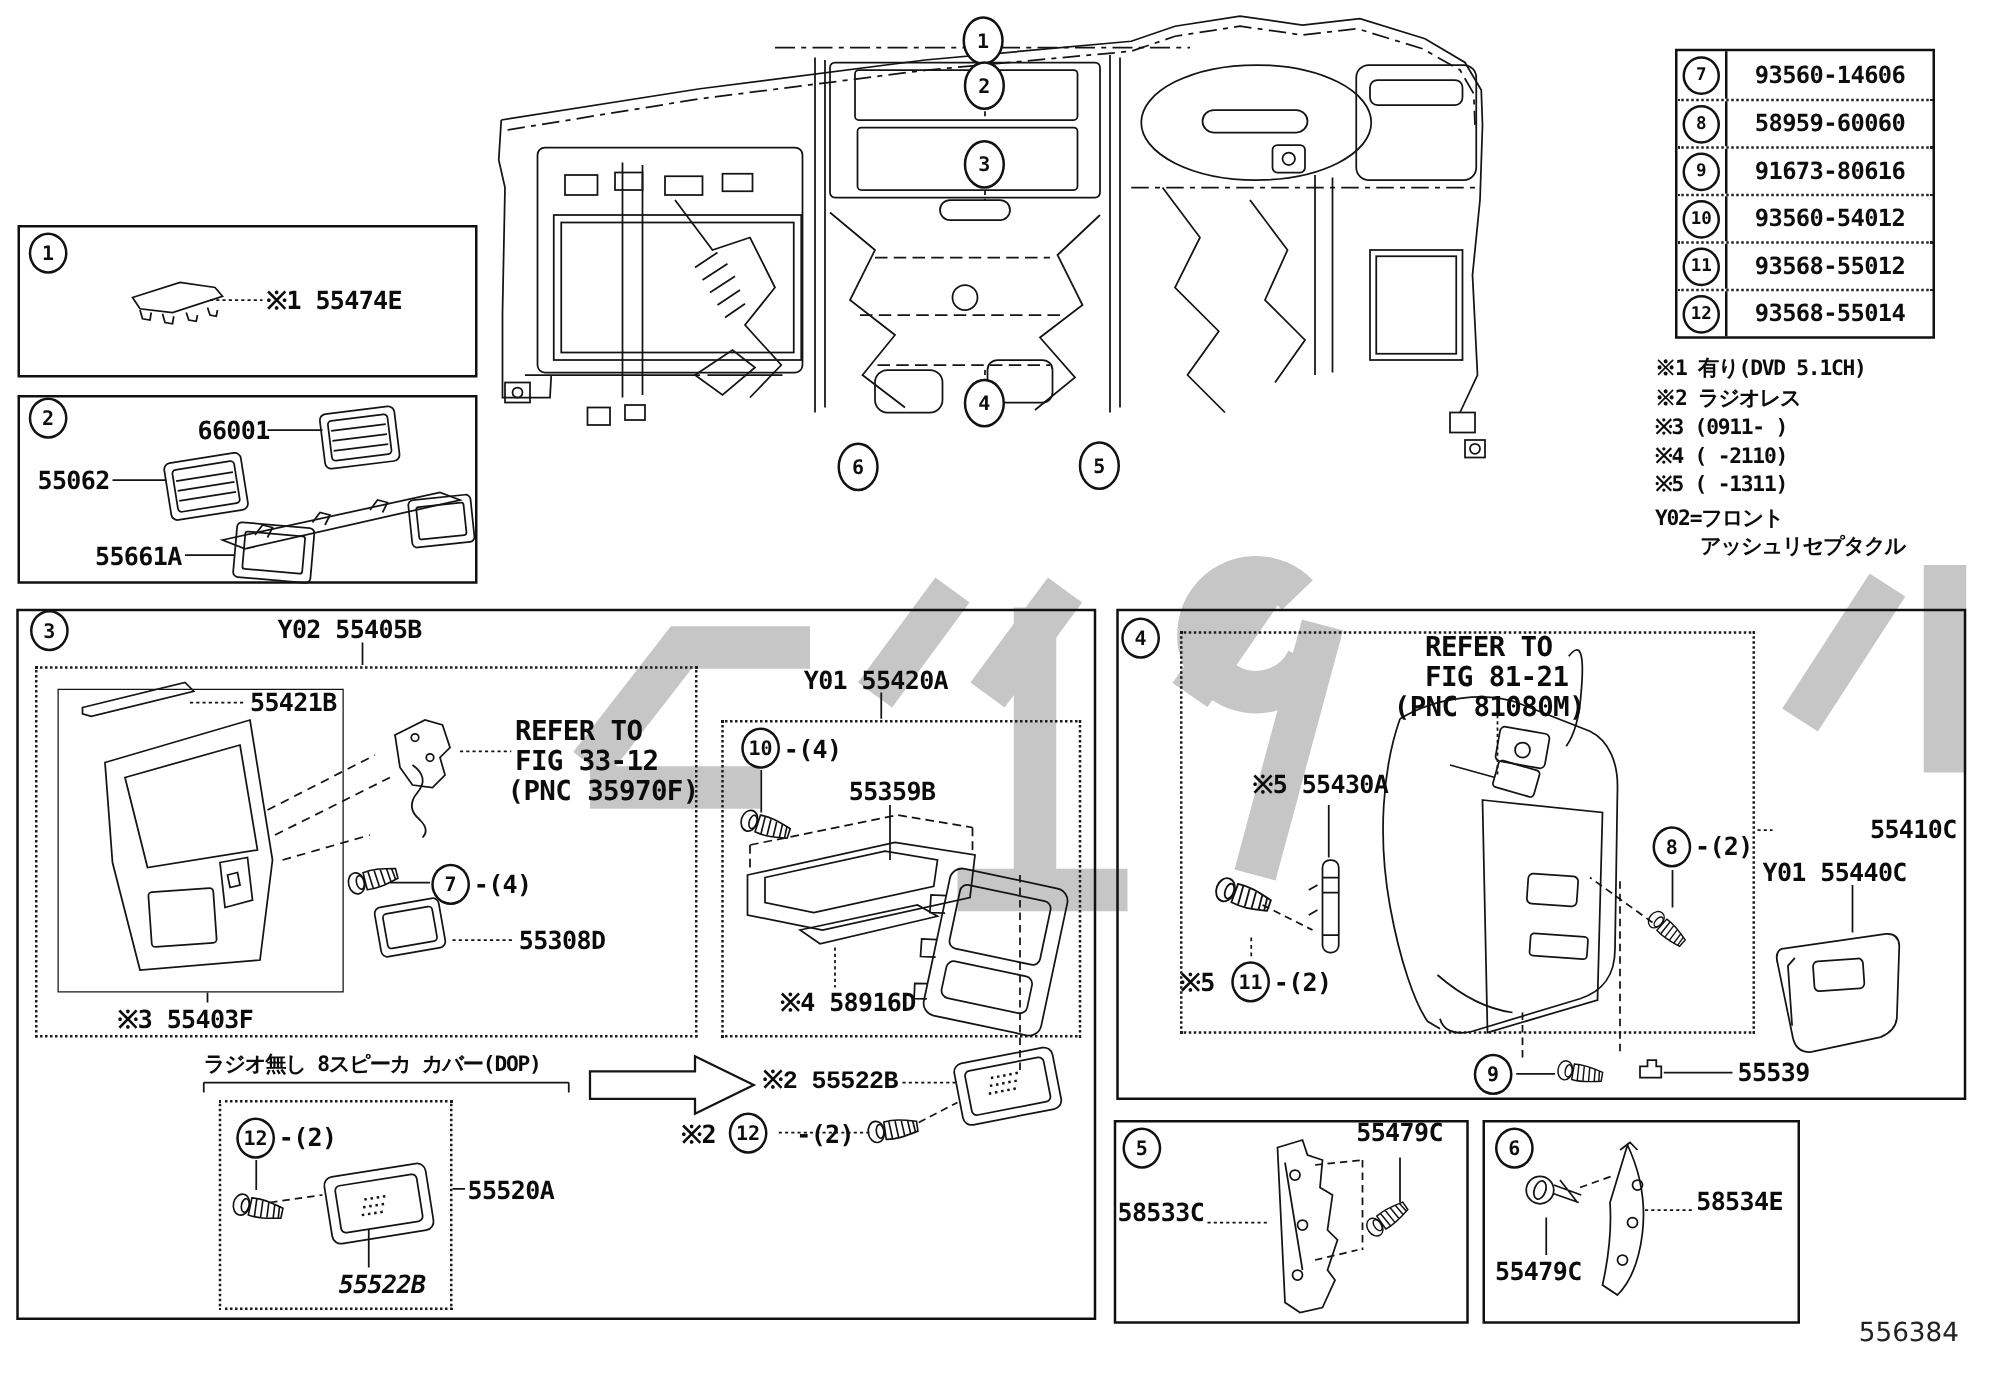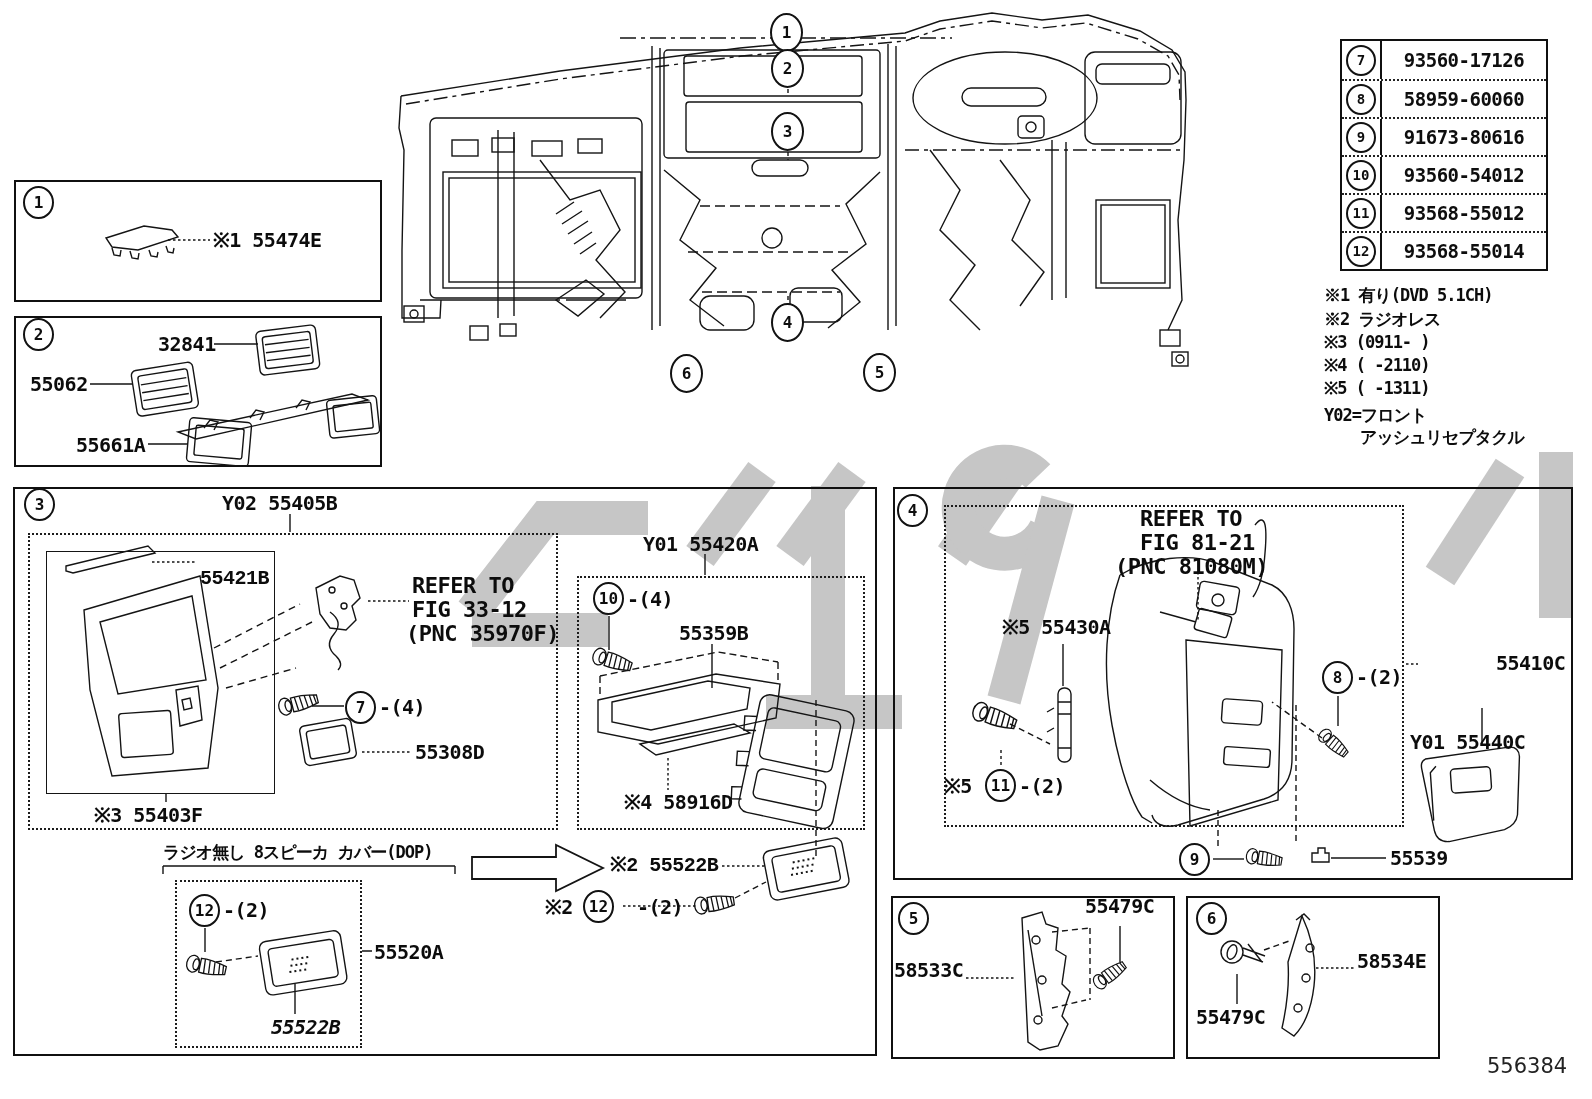--- a/index.html
+++ b/index.html
@@ -294,21 +294,21 @@
       <span>6</span>
     </div>
 
   <div class="ptable">
     <div class="prow">
       <div class="cell-ref">
           <div class="rco">
             <span>7</span>
           </div>
         </div>
-      <div class="cell-part">93560-17126</div>
+      <div class="cell-part">93560-14606</div>
     </div>
     <div class="prow">
       <div class="cell-ref">
           <div class="rco">
             <span>8</span>
           </div>
         </div>
       <div class="cell-part">58959-60060</div>
     </div>
     <div class="prow">
@@ -366,26 +366,26 @@
       <span>4</span>
     </div>
   <div class="co" style="left:898px;top:902px;">
       <span>5</span>
     </div>
   <div class="co" style="left:1196px;top:902px;">
       <span>6</span>
     </div>
 
   <div class="lbl z6" style="left:213px;top:229px;">※1 55474E</div>
-  <div class="lbl z6" style="left:158px;top:333px;">32841</div>
+  <div class="lbl z6" style="left:158px;top:333px;">66001</div>
   <div class="lbl z6" style="left:30px;top:373px;">55062</div>
   <div class="lbl z6" style="left:76px;top:434px;">55661A</div>
 
   <div class="lbl z6" style="left:222px;top:492px;">Y02 55405B</div>
-  <div class="lbl z6" style="left:200px;top:568px;font-family:Liberation Mono, monospace;">55421B</div>
+  <div class="lbl z6" style="left:200px;top:551px;">55421B</div>
   <div class="lbl sm z6" style="left:412px;top:575px;">REFER TO</div>
   <div class="lbl sm z6" style="left:412px;top:599px;">FIG 33-12</div>
   <div class="lbl sm z6" style="left:406px;top:623px;">(PNC 35970F)</div>
   <div class="co" style="left:345px;top:691px;">
       <span>7</span>
     </div>
   <div class="lbl z6" style="left:379px;top:696px;">-(4)</div>
   <div class="lbl z6" style="left:415px;top:741px;">55308D</div>
   <div class="lbl z6" style="left:94px;top:804px;">※3 55403F</div>
 
@@ -414,21 +414,21 @@
 
   <div class="lbl sm z6" style="left:1140px;top:508px;">REFER TO</div>
   <div class="lbl sm z6" style="left:1140px;top:532px;">FIG 81-21</div>
   <div class="lbl sm z6" style="left:1067px;top:556px;margin-left:48px;">(PNC 81080M)</div>
   <div class="lbl z6" style="left:1002px;top:616px;">※5 55430A</div>
   <div class="co" style="left:1322px;top:661px;">
       <span>8</span>
     </div>
   <div class="lbl z6" style="left:1356px;top:666px;">-(2)</div>
   <div class="lbl z6" style="left:1496px;top:652px;">55410C</div>
-  <div class="lbl z6" style="left:1410px;top:687px;margin-top:44px;">Y01 55440C</div>
+  <div class="lbl z6" style="left:1410px;top:687px;">Y01 55440C</div>
   <div class="lbl z6" style="left:944px;top:775px;">※5</div>
   <div class="co" style="left:985px;top:769px;">
       <span>11</span>
     </div>
   <div class="lbl z6" style="left:1019px;top:775px;">-(2)</div>
   <div class="co" style="left:1179px;top:843px;">
       <span>9</span>
     </div>
   <div class="lbl z6" style="left:1390px;top:847px;">55539</div>
 

